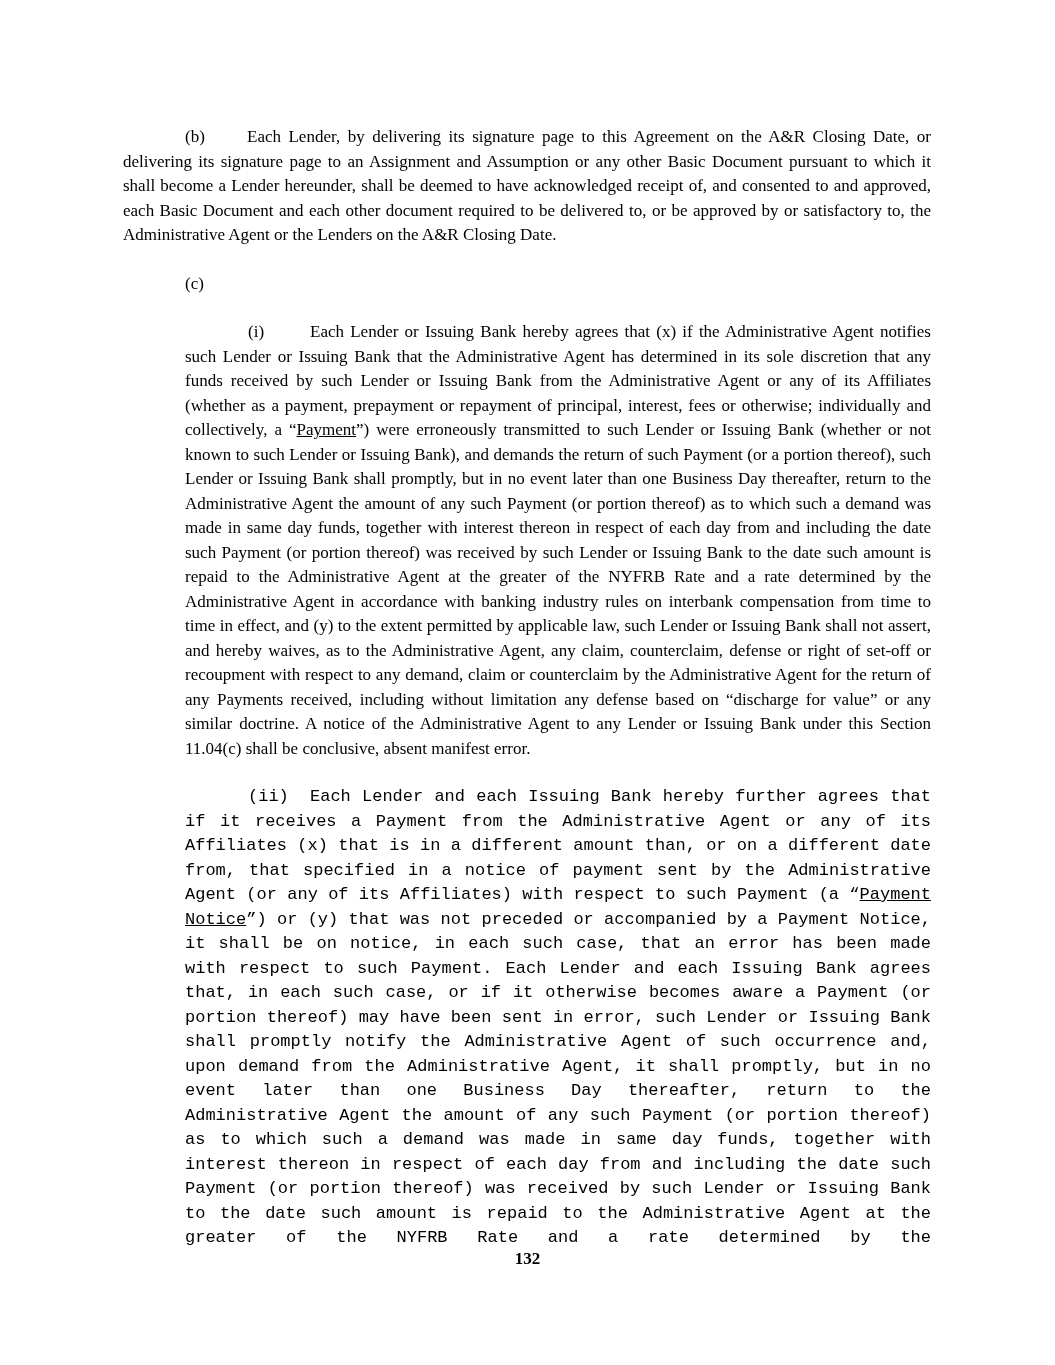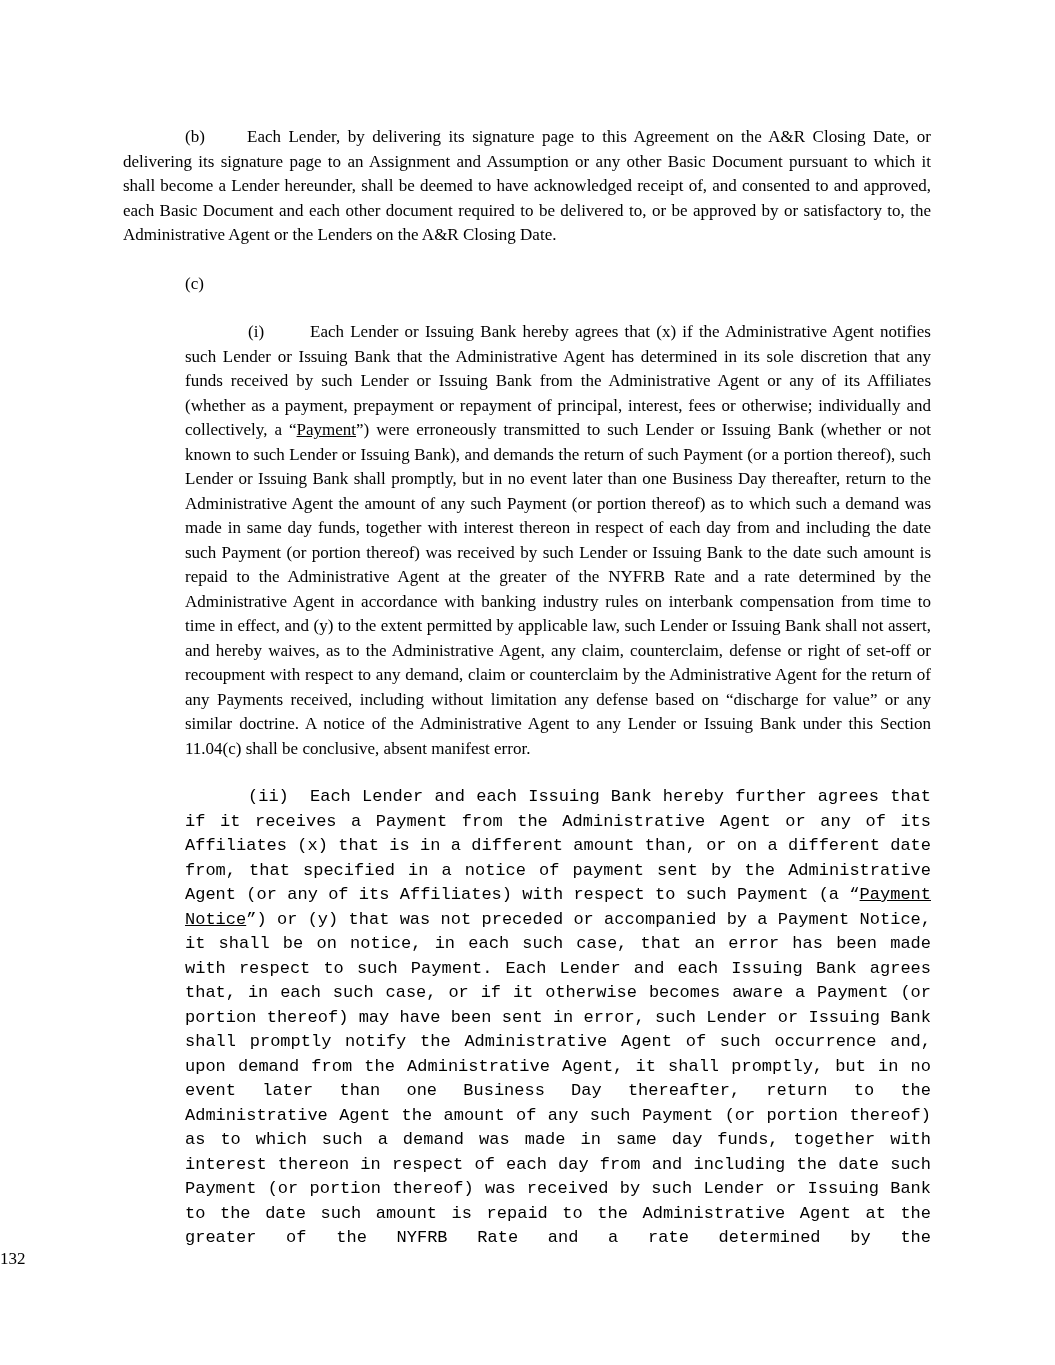--- a/index.html
+++ b/index.html
@@ -51,24 +51,25 @@
     text-indent: 0;
   }
   .u {
     text-decoration: underline;
   }
   .page-number {
     position: absolute;
     left: 0;
     top: 1247px;
     width: 1055px;
-    text-align: left;
+    text-align: center;
     font-family: "Liberation Serif", "DejaVu Serif", serif;
     font-size: 17px;
     color: #000000;
+    font-weight: bold;
   }
 </style>
 </head>
 <body>
 
 <div class="page">
   <div class="content">
 
     <p class="para"><span class="tab-label">(b)</span><span>Each Lender, by delivering its signature page to this Agreement on the A&amp;R Closing Date, or delivering its signature page to an Assignment and Assumption or any other Basic Document pursuant to which it shall become a Lender hereunder, shall be deemed to have acknowledged receipt of, and consented to and approved, each Basic Document and each other document required to be delivered to, or be approved by or satisfactory to, the Administrative Agent or the Lenders on the A&amp;R Closing Date.</span></p>
 

